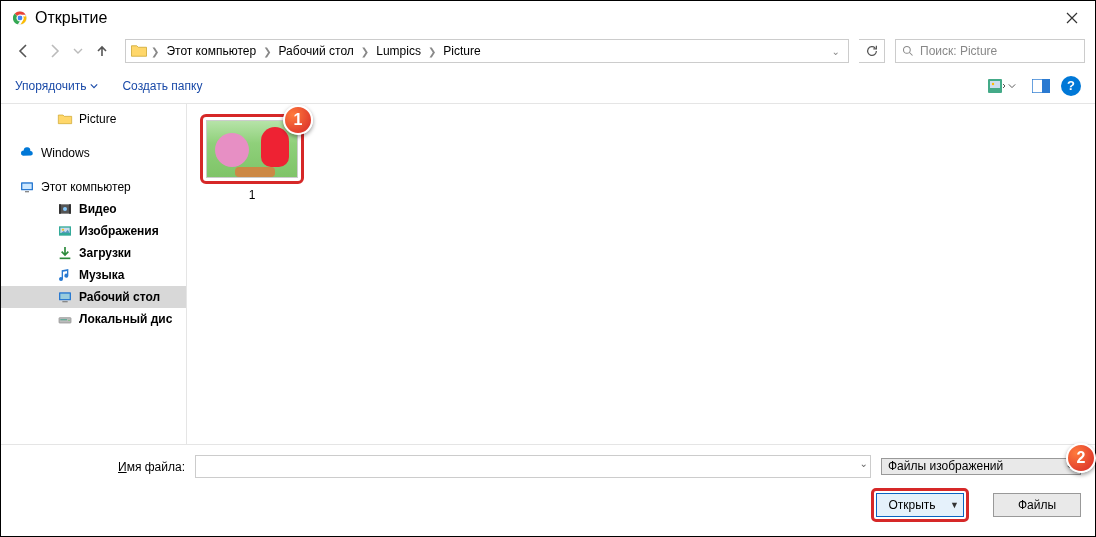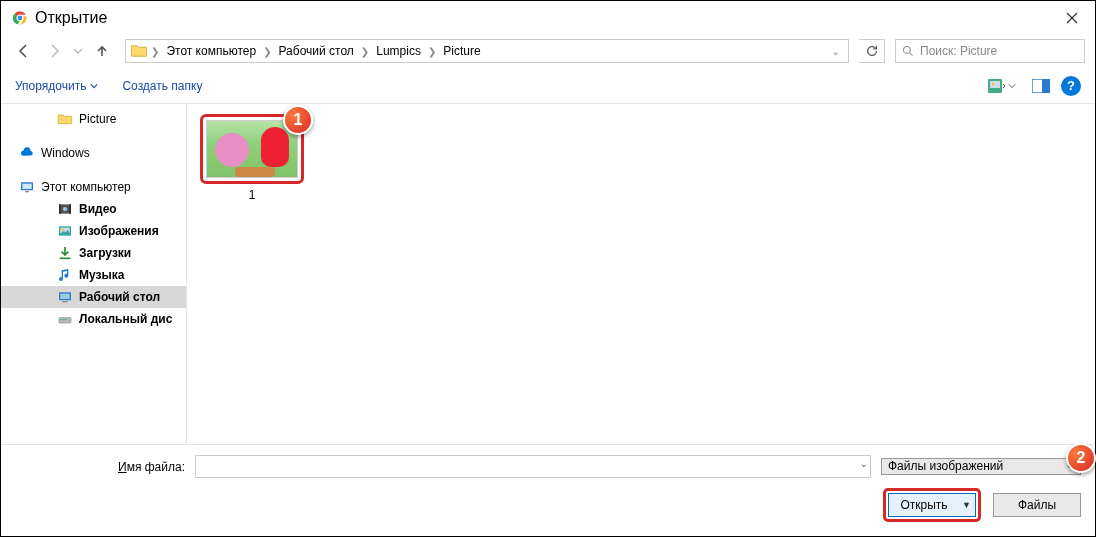--- a/index.html
+++ b/index.html
@@ -53,21 +53,21 @@
 .footer { padding: 10px 14px 14px; display: flex; flex-direction: column; gap: 10px; }
 .row { display: flex; align-items: center; gap: 10px; }
 .row-top { justify-content: flex-end; }
 .filename-label { font-size: 12px; width: 170px; text-align: right; }
 .filename-label u { text-decoration: underline; }
 .filename-input { flex: 1; height: 23px; border: 1px solid #ccc; padding: 0 6px; font-size: 12px; }
 .filename-wrap { flex: 1; position: relative; display: flex; }
 .filename-dd { position: absolute; right: 3px; top: 3px; color: #666; font-size: 10px; }
 .filter-dd { width: 200px; height: 17px; border: 1px solid #999; background: #e9e9e9; font-size: 12px; display: flex; align-items: flex-start; padding: 0 6px; justify-content: space-between; cursor: pointer; position: relative; }
 .btn { width: 88px; height: 24px; border: 1px solid #999; background: #e9e9e9; font-size: 12px; display: flex; align-items: center; justify-content: center; cursor: pointer; }
-.btn-row { display: flex; gap: 12px; justify-content: flex-end; position: relative; padding-right: 0; }
+.btn-row { display: flex; gap: 24px; justify-content: flex-end; position: relative; padding-right: 0; }
 .open-wrap { position: relative; border: 3px solid #d62828; border-radius: 5px; padding: 2px; }
 .open-wrap .btn { border: 1px solid #0a64c2; background: #e5f1fb; padding-right: 16px; position: relative; }
 .open-wrap .btn .dd { position: absolute; right: 4px; font-size: 9px; color: #333; }
 .badge.b2 { top: -16px; right: -16px; }
 
 svg { display: block; }
 </style>
 </head>
 <body>
 

